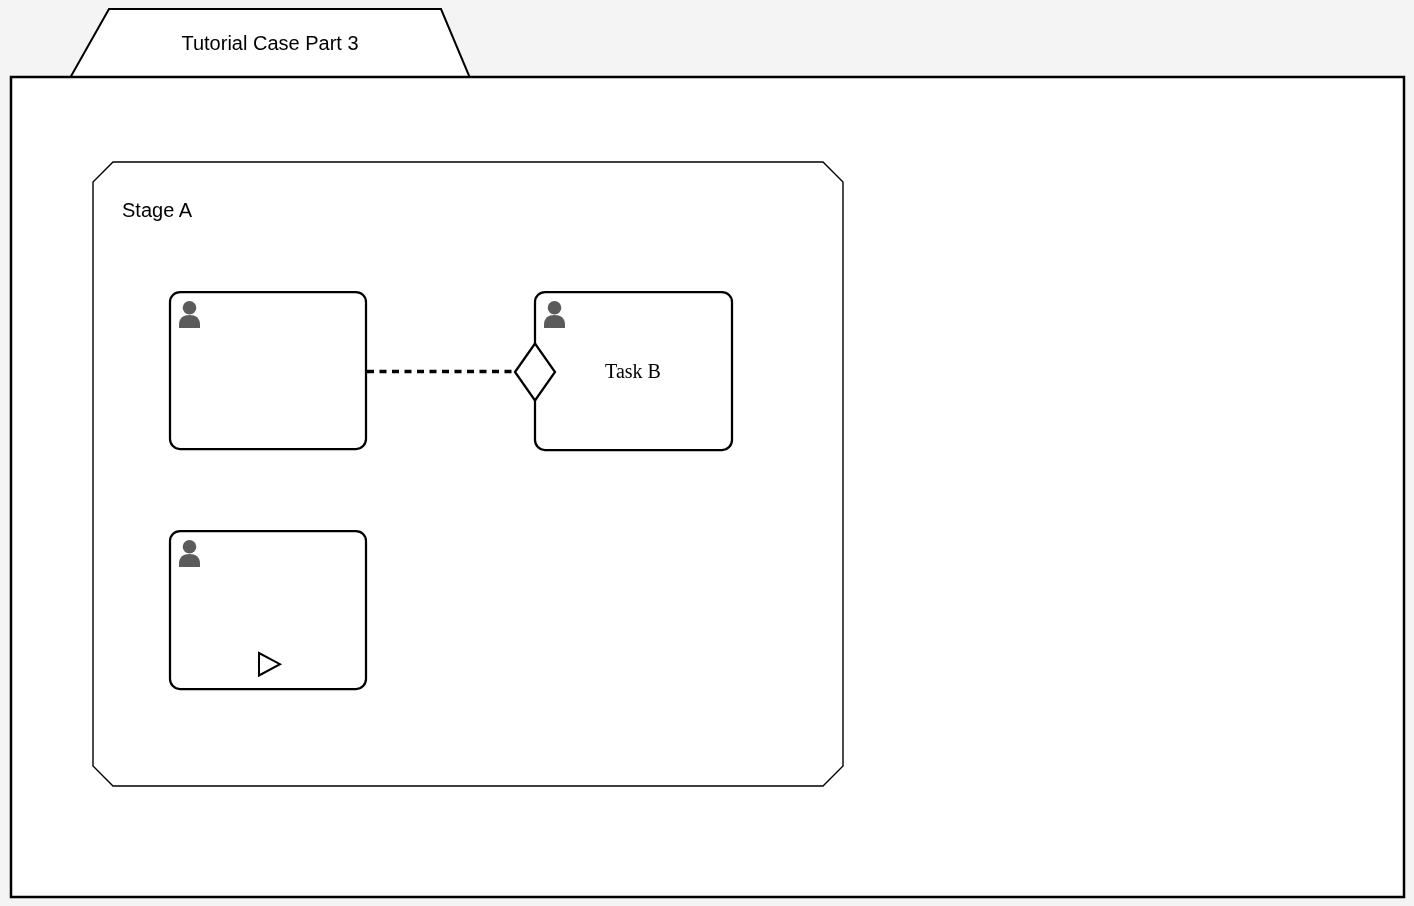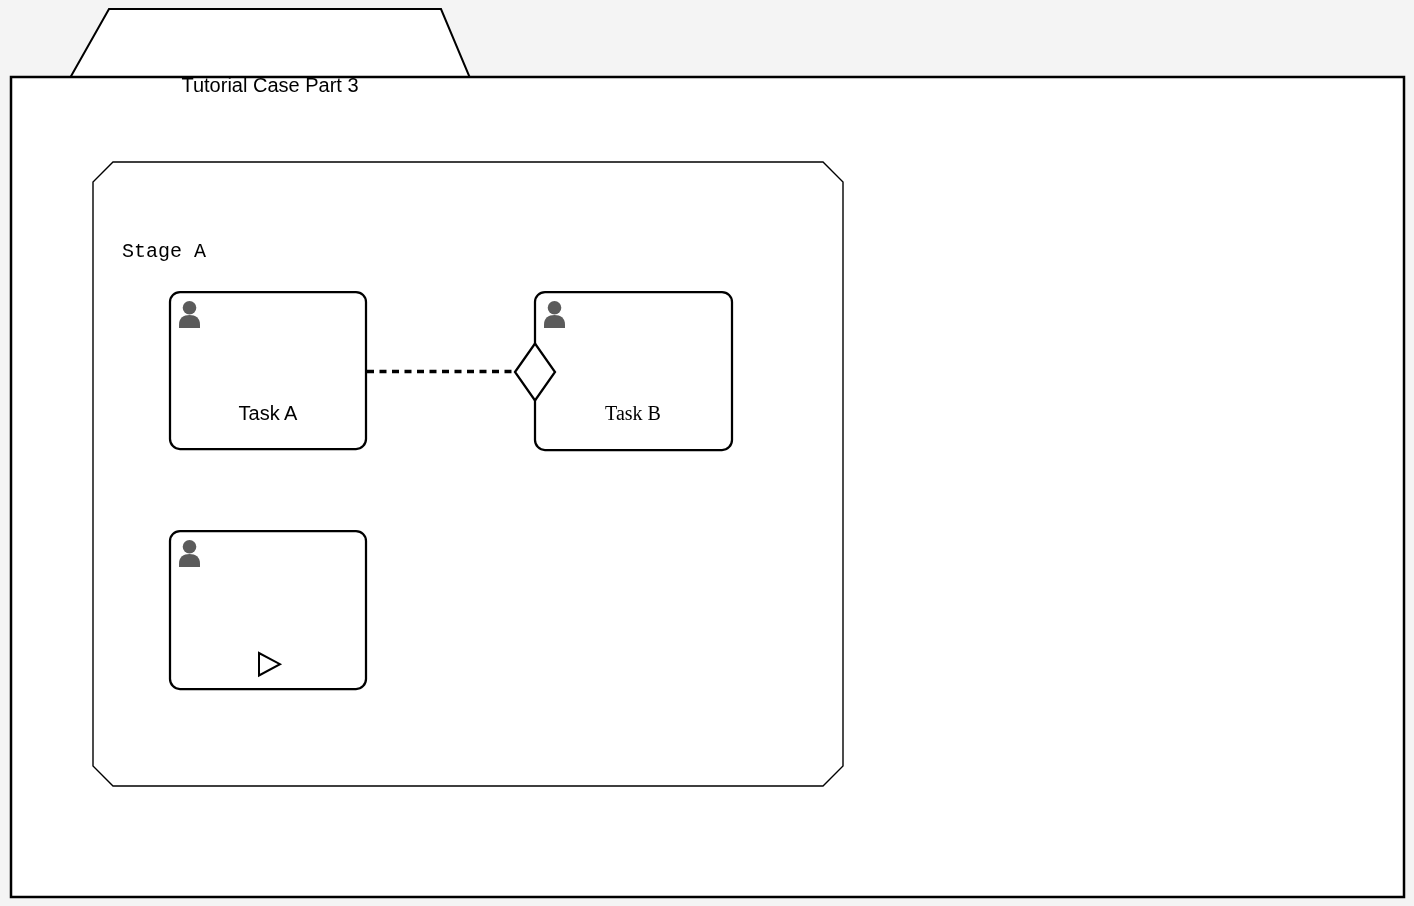--- a/index.html
+++ b/index.html
@@ -68,35 +68,33 @@
     stroke-linejoin: miter;
   }
 
   
   .label {
     position: absolute;
     font-size: 20px;
     line-height: 1.2;
     white-space: nowrap;
     color: #000;
-    margin-top: 42px;
   }
   .tab-label {
     left: 70px;
     top: 9px;
     width: 400px;
     height: 68px;
     display: flex;
     align-items: center;
     justify-content: center;
   }
   .stage-label {
     left: 122px;
     top: 198px;
-    font-family: Liberation Mono, monospace;
   }
   .task-label {
     width: 196px;
     height: 158px;
     display: flex;
     align-items: center;
     justify-content: center;
   }
   .task-a-label { left: 170px; top: 292px; }
   .task-b-label { left: 535px; top: 292px; font-family: Liberation Serif, serif; }
@@ -130,16 +128,15 @@
 
     <use href="#person-glyph" x="179" y="301" fill="#5b5b5b"></use>
     <use href="#person-glyph" x="544" y="301" fill="#5b5b5b"></use>
     <use href="#person-glyph" x="179" y="540" fill="#5b5b5b"></use>
 
     <polygon class="play-marker" points="259,653 259,675.5 280,664.2"></polygon>
   </svg>
 
   <div class="label tab-label">Tutorial Case Part 3</div>
   <div class="label stage-label">Stage A</div>
-  <div class="label task-label task-a-label">Task A</div>
   <div class="label task-label task-b-label">Task B</div>
 
 </div>
 
 </body></html>

